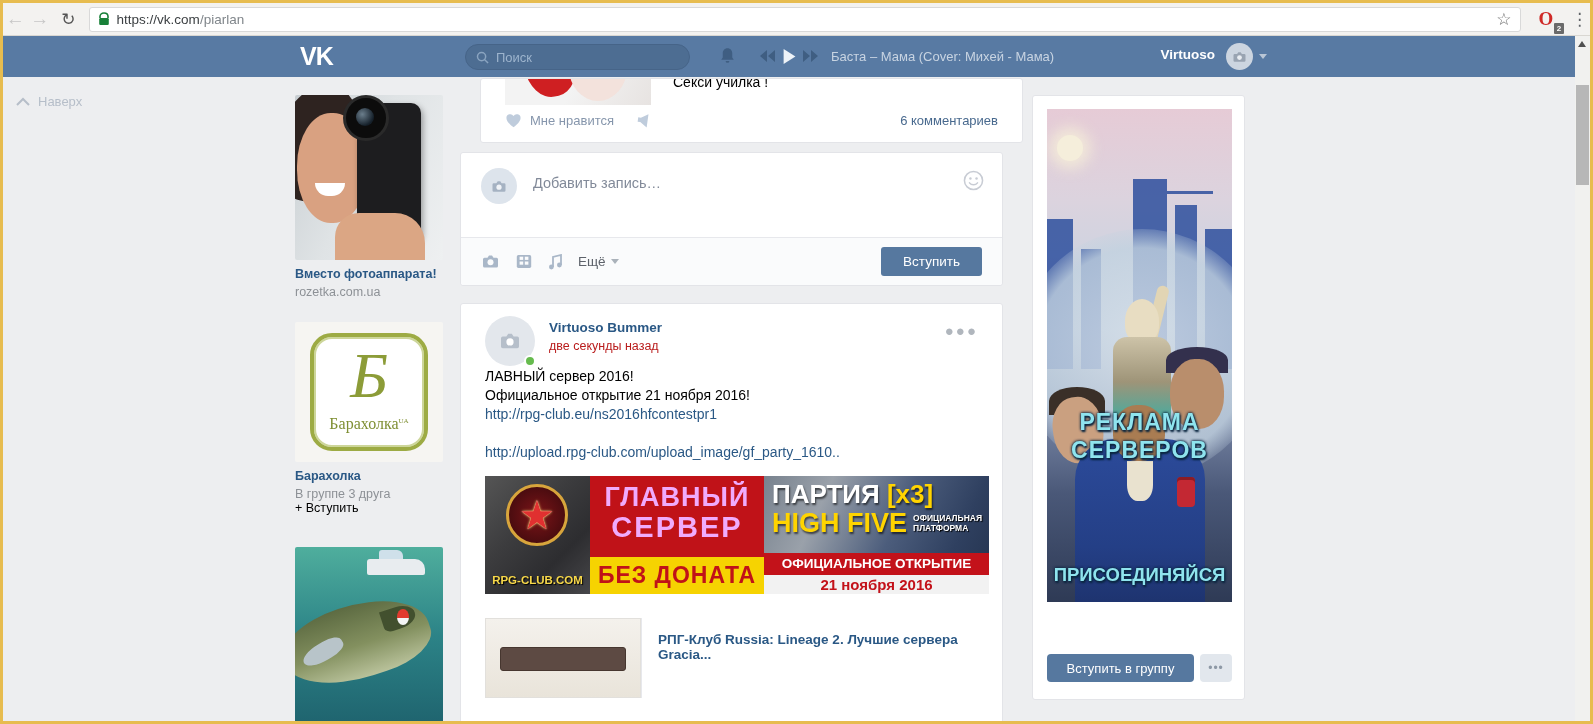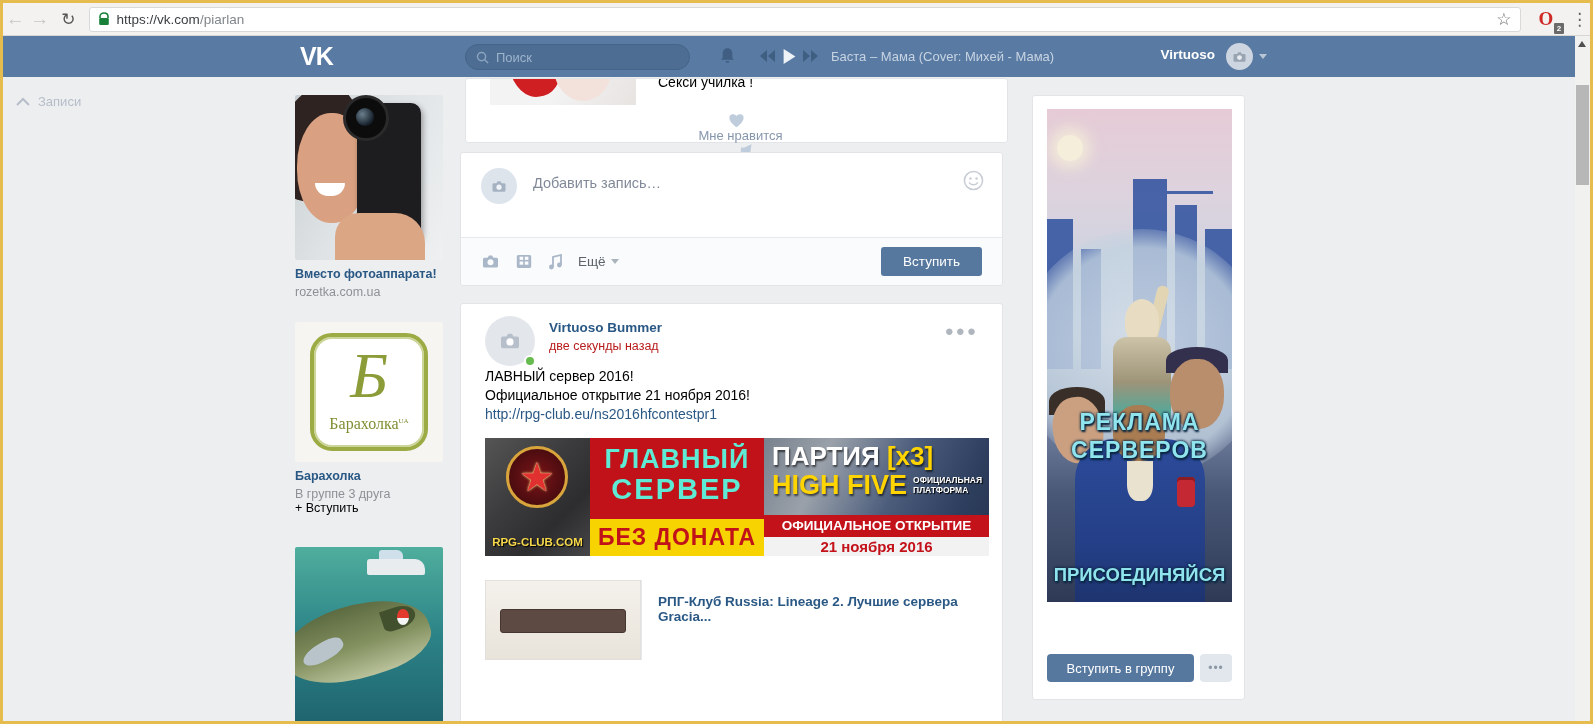--- a/index.html
+++ b/index.html
@@ -69,27 +69,27 @@
   
   .ad3-art { height:178px; background:linear-gradient(180deg,#4fae9d 0%,#2c8387 35%,#1d5f6b 75%,#17505e 100%); }
   .ad3-boat { position:absolute; right:18px; top:12px; width:58px; height:16px; background:#e8ecef; border-radius:3px 10px 2px 2px; }
   .ad3-boat::after { content:""; position:absolute; left:12px; top:-9px; width:24px; height:9px; background:#cfe0ea; border-radius:3px 6px 0 0; }
   .ad3-fish { position:absolute; left:-14px; top:58px; width:150px; height:74px; background:linear-gradient(180deg,#5d6b42 0%,#83905f 55%,#b9c29b 100%); border-radius:50% 60% 40% 60%; transform:rotate(-18deg); }
   .ad3-fish::after { content:""; position:absolute; right:10px; top:16px; width:34px; height:22px; background:#42502e; border-radius:0 60% 60% 30%; }
   .ad3-small { position:absolute; left:6px; top:96px; width:44px; height:18px; background:#b8c4c9; border-radius:50% 40% 40% 50%; transform:rotate(-30deg); }
   .ad3-bobber { position:absolute; right:34px; top:62px; width:12px; height:16px; background:linear-gradient(180deg,#e23b2e 55%,#f3f5f4 55%); border-radius:50%; }
 
   
-  .card-top { left:462px; top:1px; width:543px; height:65px; }
+  .card-top { left:477px; top:1px; width:543px; height:65px; }
   .clip-row { position:relative; height:26px; overflow:hidden; }
   .clip-thumb { position:absolute; left:24px; top:-62px; width:146px; height:88px; background:linear-gradient(120deg,#f3f3f3 55%,#e7e3e1 100%); }
   .clip-hair { position:absolute; left:18px; top:6px; width:52px; height:74px; background:#cf1f22; border-radius:46%; transform:rotate(-12deg); }
   .clip-skin { position:absolute; left:64px; top:18px; width:58px; height:66px; background:#f3e2dc; border-radius:50%; }
   .clip-text { position:absolute; left:192px; top:-5px; font-size:14px; color:#000; }
-  .like-row { display:flex; align-items:center; padding:8px 24px 0 24px;flex-direction:column; }
+  .like-row { display:flex; align-items:center; padding:8px 24px 0 24px; }
   .like-label { color:#8696ac; font-size:13px; margin-left:8px; }
   .share-ic { margin-left:22px; }
   .comments { margin-left:auto; color:#48698e; font-size:13px; }
 
   .card-composer { left:457px; top:75px; width:543px; height:134px; }
   .comp-row { position:relative; height:84px; }
   .comp-avatar { position:absolute; left:20px; top:15px; width:36px; height:36px; border-radius:50%; background:#dde4ec; display:flex; align-items:center; justify-content:center; }
   .comp-ph { position:absolute; left:72px; top:22px; color:#828a99; font-size:14.5px; }
   .comp-smile { position:absolute; right:18px; top:17px; }
   .comp-foot { position:relative; height:48px; background:#fafbfc; border-top:1px solid #e7e8ec; border-radius:0 0 3px 3px; display:flex; align-items:center; padding:0 20px; gap:16px; }
@@ -115,21 +115,21 @@
   .wp-link { color:#2a5885; text-decoration:none; display:block; }
   .wp-link.spaced { margin-top:19px; }
 
   
   .banner { margin-top:14px; width:504px; height:118px; display:flex; overflow:hidden; }
   .bn-left { position:relative; width:105px; background:linear-gradient(135deg,#555 0%,#3c3c3e 40%,#2d2d30 70%,#47474a 100%); }
   .bn-emblem { position:absolute; left:21px; top:8px; width:62px; height:62px; border-radius:50%; border:3px solid #d8a53c; background:radial-gradient(circle,#7c1418 0%,#3d0a0d 90%); display:flex; align-items:center; justify-content:center; }
   .bn-star { color:#e03030; font-size:40px; line-height:40px; text-shadow:0 0 3px #ffd86b, 0 0 1px #fff; }
   .bn-site { position:absolute; left:0; right:0; bottom:8px; text-align:center; color:#f7d84a; font-weight:bold; font-size:11.5px; text-shadow:1px 1px 1px #000; }
   .bn-mid { width:174px; display:flex; flex-direction:column; }
-  .bn-mid-top { flex:1; background:#c01218; color:#5eead4; text-align:center; font-weight:bold; }
+  .bn-mid-top { flex:1; background:#c01218; color:#f0abfc; text-align:center; font-weight:bold; }
   .bn-t1 { font-size:27px; line-height:30px; margin-top:6px; letter-spacing:1px; }
   .bn-t2 { font-size:29px; line-height:30px; letter-spacing:2px; }
   .bn-strip { height:37px; background:#f6d301; color:#c01218; font-weight:bold; font-size:23px; text-align:center; line-height:37px; letter-spacing:1px; }
   .bn-right { flex:1; display:flex; flex-direction:column; background:linear-gradient(115deg,#78828e 0%,#9aa1aa 25%,#4c5d7c 55%,#2f4060 80%,#24334e 100%); }
   .bn-r-main { flex:1; padding:4px 6px 0 8px; }
   .bn-party { color:#fff; font-weight:bold; font-size:26px; line-height:28px; text-shadow:1px 2px 2px rgba(0,0,0,.6); white-space:nowrap; }
   .bn-party .x3 { color:#ffd400; }
   .bn-hf-row { display:flex; align-items:center; gap:6px; }
   .bn-hf { color:#ffd400; font-weight:bold; font-size:27px; line-height:30px; text-shadow:1px 2px 2px rgba(0,0,0,.6); white-space:nowrap; }
   .bn-plat { color:#fff; font-weight:bold; font-size:8.5px; line-height:10px; text-shadow:1px 1px 1px #000; }
@@ -226,21 +226,21 @@
     <span class="sb-up"></span>
     <span class="sb-thumb"></span>
   </div>
 
   <div class="page">
 
     <div class="back-top">
       <svg width="14" height="9" viewBox="0 0 14 9">
           <path d="M1 8l6-6 6 6" fill="none" stroke="#b6bec9" stroke-width="2"></path>
         </svg>
-      <span>Записи</span>
+      <span>Наверх</span>
     </div>
 
     <div class="adcol" style="top:18px">
       <div class="ad-img ad1-art">
         <span class="ad1-hair"></span>
         <span class="ad1-face"></span>
         <span class="ad1-smile"></span>
         <span class="ad1-phone"></span>
         <span class="ad1-lens"></span>
         <span class="ad1-hand"></span>
@@ -343,20 +343,21 @@
           <span class="wp-online"></span>
         </div>
         <div class="wp-author">Virtuoso Bummer</div>
         <div class="wp-time">две секунды назад</div>
         <span class="wp-menu">●●●</span>
 
         <div class="wp-text">
           <div>ЛАВНЫЙ сервер 2016!</div>
           <div>Официальное открытие 21 ноября 2016!</div>
           <a class="wp-link" href="#">http://rpg-club.eu/ns2016hfcontestpr1</a>
+          <a class="wp-link spaced" href="#">http://upload.rpg-club.com/upload_image/gf_party_1610..</a>
         </div>
 
         <div class="banner">
           <div class="bn-left">
             <div class="bn-emblem">
                 <span class="bn-star">★</span>
               </div>
             <div class="bn-site">RPG-CLUB.COM</div>
           </div>
           <div class="bn-mid">

